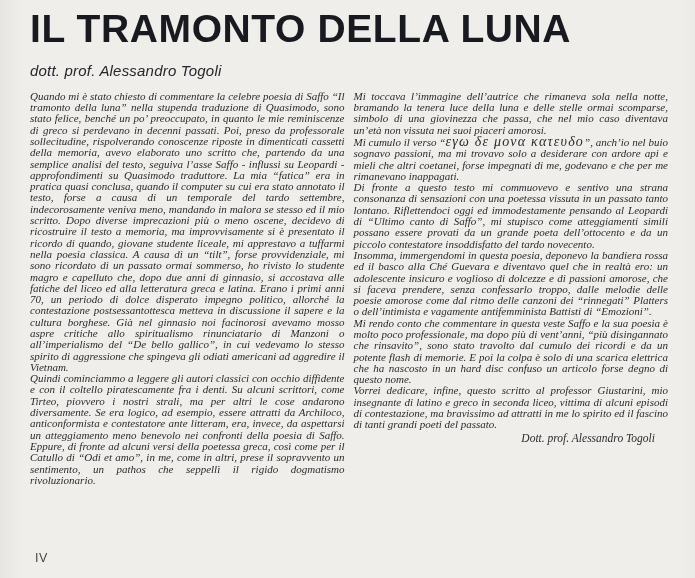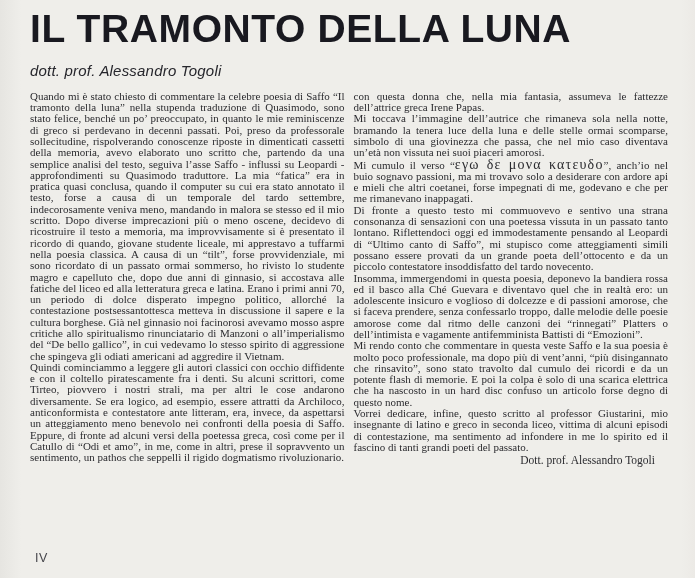--- a/index.html
+++ b/index.html
@@ -39,20 +39,21 @@
     color: #26262c;
   }
   .columns {
     display: flex;
     gap: 9px;
     margin-top: 12px;
   }
   .col {
     width: 314.5px;
     flex: 0 0 auto;
+    font-style: italic;
   }
   .col p {
     margin: 0;
     font-size: 11px;
     line-height: 11.3px;
     text-align: justify;
     color: #2b2b2f;
     hyphens: auto;
     -webkit-hyphens: auto;
   }
@@ -87,27 +88,26 @@
   <div class="author">dott. prof. Alessandro Togoli</div>
 
   <div class="columns">
 
     <div class="col">
       <p>Quando mi è stato chiesto di commentare la celebre poesia di Saffo “Il tramonto della luna” nella stupenda traduzione di Quasimodo, sono stato felice, benché un po’ preoccupato, in quanto le mie reminiscenze di greco si perdevano in decenni passati. Poi, preso da professorale sollecitudine, rispolverando conoscenze riposte in dimenticati cassetti della memoria, avevo elaborato uno scritto che, partendo da una semplice analisi del testo, seguiva l’asse Saffo - influssi su Leopardi - approfondimenti su Quasimodo traduttore. La mia “fatica” era in pratica quasi conclusa, quando il computer su cui era stato annotato il testo, forse a causa di un temporale del tardo settembre, indecorosamente veniva meno, mandando in malora se stesso ed il mio scritto. Dopo diverse imprecazioni più o meno oscene, decidevo di ricostruire il testo a memoria, ma improvvisamente si è presentato il ricordo di quando, giovane studente liceale, mi apprestavo a tuffarmi nella poesia classica. A causa di un “tilt”, forse provvidenziale, mi sono ricordato di un passato ormai sommerso, ho rivisto lo studente magro e capelluto che, dopo due anni di ginnasio, si accostava alle fatiche del liceo ed alla letteratura greca e latina. Erano i primi anni 70, un periodo di dolce disperato impegno politico, allorché la contestazione postsessantottesca metteva in discussione il sapere e la cultura borghese. Già nel ginnasio noi facinorosi avevamo mosso aspre critiche allo spiritualismo rinunciatario di Manzoni o all’imperialismo del “De bello gallico”, in cui vedevamo lo stesso spirito di aggressione che spingeva gli odiati americani ad aggredire il Vietnam.</p>
       <p>Quindi cominciammo a leggere gli autori classici con occhio diffidente e con il coltello piratescamente fra i denti. Su alcuni scrittori, come Tirteo, piovvero i nostri strali, ma per altri le cose andarono diversamente. Se era logico, ad esempio, essere attratti da Archiloco, anticonformista e contestatore ante litteram, era, invece, da aspettarsi un atteggiamento meno benevolo nei confronti della poesia di Saffo. Eppure, di fronte ad alcuni versi della poetessa greca, così come per il Catullo di “Odi et amo”, in me, come in altri, prese il sopravvento un sentimento, un pathos che seppellì il rigido dogmatismo rivoluzionario.</p>
     </div>
 
     <div class="col">
-      <p>con questa donna che, nella mia fantasia, assumeva le fattezze dell’attrice greca Irene Papas.</p>
       <p>Mi toccava l’immagine dell’autrice che rimaneva sola nella notte, bramando la tenera luce della luna e delle stelle ormai scomparse, simbolo di una giovinezza che passa, che nel mio caso diventava un’età non vissuta nei suoi piaceri amorosi.</p>
       <p><span>Mi cumulo il verso “</span><span class="greek">εγω δε μονα κατευδο</span><span>”, anch’io nel buio sognavo passioni, ma mi trovavo solo a desiderare con ardore api e mieli che altri coetanei, forse impegnati di me, godevano e che per me rimanevano inappagati.</span></p>
       <p>Di fronte a questo testo mi commuovevo e sentivo una strana consonanza di sensazioni con una poetessa vissuta in un passato tanto lontano. Riflettendoci oggi ed immodestamente pensando al Leopardi di “Ultimo canto di Saffo”, mi stupisco come atteggiamenti simili possano essere provati da un grande poeta dell’ottocento e da un piccolo contestatore insoddisfatto del tardo novecento.</p>
       <p>Insomma, immergendomi in questa poesia, deponevo la bandiera rossa ed il basco alla Ché Guevara e diventavo quel che in realtà ero: un adolescente insicuro e voglioso di dolcezze e di passioni amorose, che si faceva prendere, senza confessarlo troppo, dalle melodie delle poesie amorose come dal ritmo delle canzoni dei “rinnegati” Platters o dell’intimista e vagamente antifemminista Battisti di “Emozioni”.</p>
       <p>Mi rendo conto che commentare in questa veste Saffo e la sua poesia è molto poco professionale, ma dopo più di vent’anni, “più disingannato che rinsavito”, sono stato travolto dal cumulo dei ricordi e da un potente flash di memorie. E poi la colpa è solo di una scarica elettrica che ha nascosto in un hard disc confuso un articolo forse degno di questo nome.</p>
-      <p>Vorrei dedicare, infine, questo scritto al professor Giustarini, mio insegnante di latino e greco in seconda liceo, vittima di alcuni episodi di contestazione, ma sentimento ad infondere in me lo spirito ed il fascino di tanti grandi poeti del passato.</p>
+      <p>Vorrei dedicare, infine, questo scritto al professor Giustarini, mio insegnante di latino e greco in seconda liceo, vittima di alcuni episodi di contestazione, ma bravissimo ad attratti in me lo spirito ed il fascino di tanti grandi poeti del passato.</p>
       <div class="signature">Dott. prof. Alessandro Togoli</div>
     </div>
 
   </div>
 
   <div class="page-number">IV</div>
 
 </div>
 
 </body></html>

